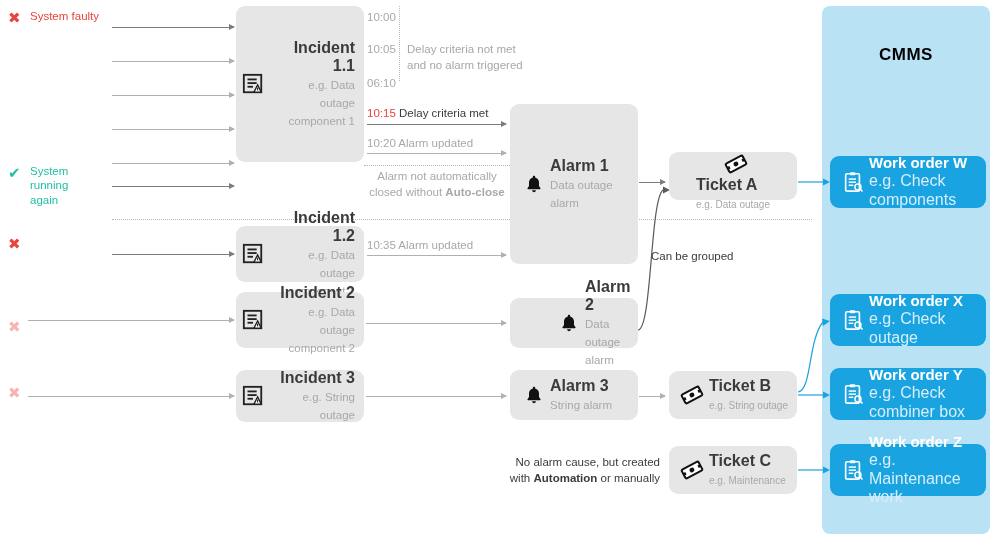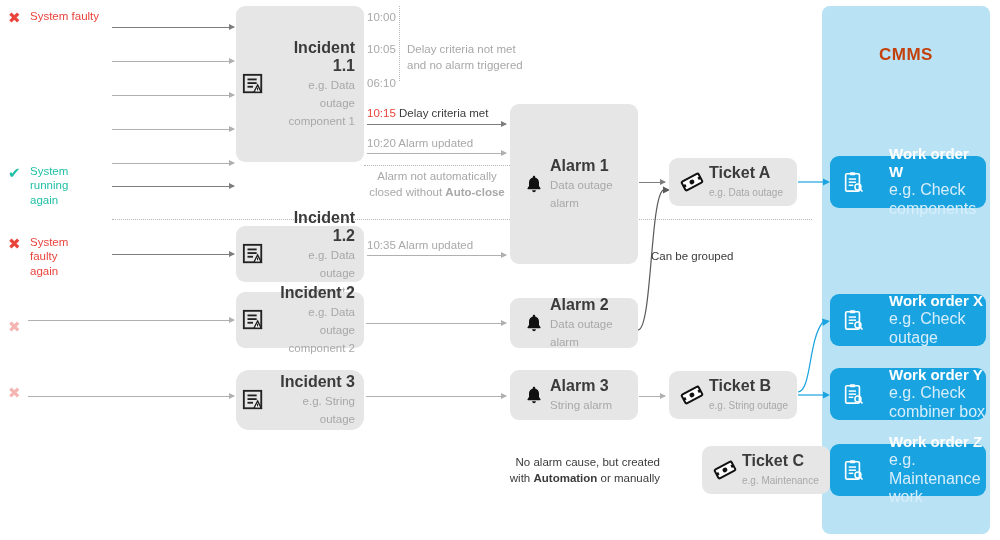--- a/index.html
+++ b/index.html
@@ -6,21 +6,21 @@
   body{width:1000px;height:540px;position:relative;overflow:hidden;
        font-family:"Liberation Sans","DejaVu Sans",sans-serif;
        -webkit-font-smoothing:antialiased;}
   #stage{position:absolute;left:0;top:0;width:1000px;height:540px;}
   .abs{position:absolute;}
 
   
   #cmms-panel{left:822px;top:6px;width:168px;height:528px;background:#b9e3f5;
               border-radius:8px;}
   #cmms-title{left:822px;top:45px;width:168px;text-align:center;
-              color:#c2410c;font-size:17px;font-weight:bold;letter-spacing:.5px;}
+              color:#000000;font-size:17px;font-weight:bold;letter-spacing:.5px;}
 
   
   .node{position:absolute;border-radius:9px;box-sizing:border-box;
         display:flex;align-items:center;}
   .node.grey{background:#e6e6e6;}
   .node.blue{background:#19a3e0;}
   .node .ico{flex:0 0 auto;display:flex;align-items:center;justify-content:center;}
   .node .txt{flex:1 1 auto;}
   .ttl{font-weight:bold;color:#3b3b3b;line-height:1.05;}
   .sub{color:#a8a8a8;line-height:1.18;}
@@ -31,43 +31,43 @@
   .incident{width:128px;}
   .incident .ico{width:34px;}
   .incident .txt{text-align:right;padding-right:9px;}
   .incident .ttl{font-size:16px;}
   .incident .sub{font-size:11.5px;margin-top:2px;}
 
   
   #inc-1-1{left:236px;top:6px;width:128px;height:156px;}
   #inc-1-2{left:236px;top:226px;width:128px;height:56px;}
   #inc-2{left:236px;top:292px;width:128px;height:56px;}
-  #inc-3{left:236px;top:370px;width:128px;height:60px;border-radius:13px;}
+  #inc-3{left:236px;top:370px;width:128px;height:52px;}
 
   
   .alarm{width:128px;}
   .alarm .ico{width:32px;padding-left:8px;}
   .alarm .txt{text-align:left;}
   .alarm .ttl{font-size:16px;}
   .alarm .sub{font-size:11.5px;margin-top:2px;}
   #alarm-1{left:510px;top:104px;width:128px;height:160px;}
-  #alarm-2{left:510px;top:298px;width:128px;height:50px;}
+  #alarm-2{left:510px;top:298px;width:128px;height:50px;padding-left:35px;}
   #alarm-3{left:510px;top:370px;width:128px;height:50px;}
 
   
   .ticket{width:128px;height:48px;}
   .ticket .ico{width:34px;padding-left:6px;}
   .ticket .ttl{font-size:16px;}
   .ticket .sub{font-size:10px;margin-top:2px;}
-  #ticket-a{left:669px;top:158px;}
+  #ticket-a{left:669px;top:152px;flex-direction:column;}
   #ticket-b{left:669px;top:371px;}
-  #ticket-c{left:702px;top:446px;}
-
-  
-  .wo{width:156px;height:52px;left:830px;gap:20px;}
+  #ticket-c{left:669px;top:446px;}
+
+  
+  .wo{width:156px;height:52px;left:830px;}
   .wo .ico{width:32px;padding-left:7px;}
   .wo .ttl{font-size:15px;}
   .wo .sub{font-size:16px;margin-top:1px;}
   #wo-w{top:156px;}
   #wo-x{top:294px;}
   #wo-y{top:368px;}
   #wo-z{top:444px;}
 
   
   .status{position:absolute;font-size:11.5px;line-height:1.25;}
@@ -112,21 +112,20 @@
   <div class="status st-red" id="st-1">
     <span class="mark">✖</span>
     <span class="lbl">System faulty</span>
   </div>
   <div class="status st-green" id="st-2">
     <span class="mark">✔</span>
     <span class="lbl">System running again</span>
   </div>
   <div class="status st-red" id="st-3">
     <span class="mark">✖</span>
-    <span class="lbl">System faulty again</span>
   </div>
   <div class="status st-faded" id="st-4">
     <span class="mark">✖</span>
     <span class="lbl"></span>
   </div>
   <div class="status st-faded" id="st-5">
     <span class="mark">✖</span>
     <span class="lbl"></span>
   </div>
 

